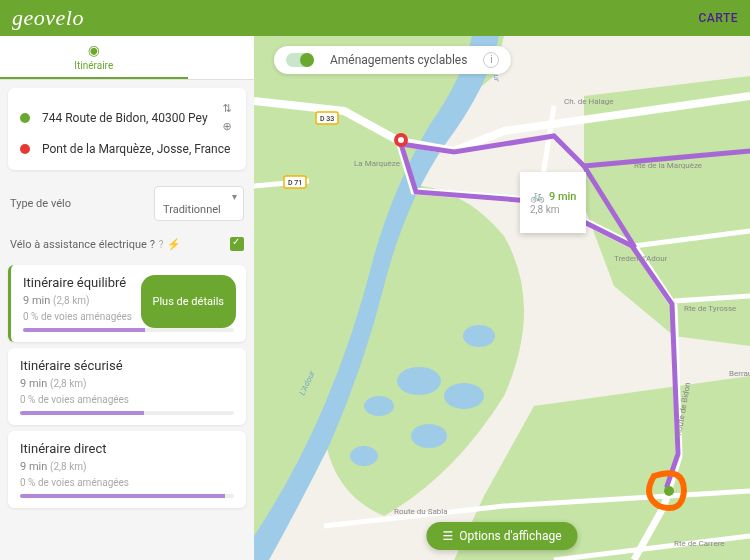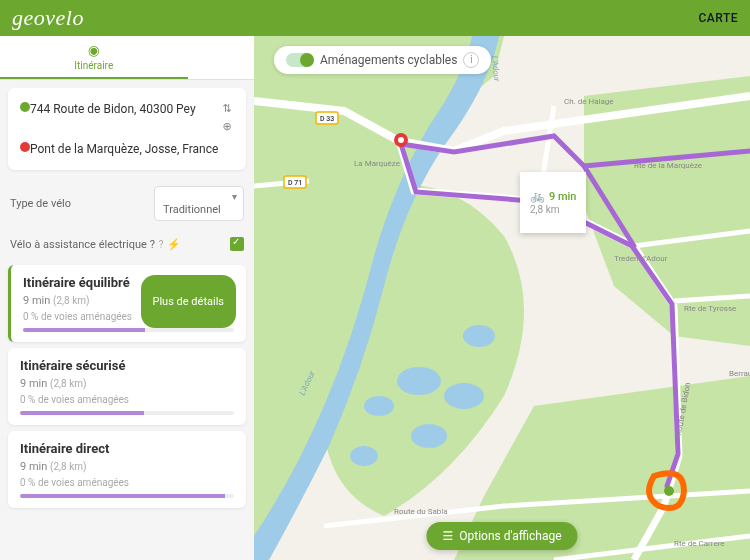--- a/index.html
+++ b/index.html
@@ -1,51 +1,51 @@
 <!DOCTYPE html>
 <html><head>
 <meta charset="utf-8">
 <style>
 *{box-sizing:border-box;margin:0;padding:0;font-family:-apple-system,BlinkMacSystemFont,"Segoe UI",Roboto,sans-serif}
 body{width:750px;height:560px;overflow:hidden;position:relative;background:#f5f5f5}
 .header{height:36px;background:#6ca82f;display:flex;align-items:center;padding:7px 12px;justify-content:space-between}
 .logo{font-family:"Brush Script MT",cursive;font-style:italic;color:#fff;font-size:22px;letter-spacing:0.5px}
-.header-right{color:#0f172a;font-size:12px;font-weight:500;letter-spacing:0.5px}
+.header-right{color:#4c1d95;font-size:12px;font-weight:500;letter-spacing:0.5px}
 .tabs{height:44px;background:#fff;display:flex;border-bottom:1px solid #e0e0e0}
 .tab{flex:1;display:flex;flex-direction:column;align-items:center;justify-content:center;gap:2px;cursor:pointer;color:#888}
 .tab.active{color:#6ca82f;border-bottom:2px solid #6ca82f}
 .tab-icon{font-size:14px}
 .tab-label{font-size:10px}
 .sidebar{position:absolute;left:0;top:80px;width:254px;height:480px;background:#f5f5f5;overflow:hidden;z-index:10}
 .card{background:#fff;margin:8px;border-radius:6px;padding:10px 12px;box-shadow:0 1px 3px rgba(0,0,0,0.08)}
-.waypoint{display:flex;align-items:flex-start;gap:0;padding:4px 0;font-size:12px;color:#333}
+.waypoint{display:flex;align-items:center;gap:12px;padding:4px 0;font-size:12px;color:#333}
 .wp-dot{width:10px;height:10px;border-radius:50%;flex-shrink:0}
 .wp-green{background:#6ca82f}
 .wp-red{background:#e53935}
 .wp-actions{display:flex;flex-direction:column;gap:4px;margin-left:auto}
 .wp-action{width:14px;height:14px;font-size:11px;color:#888;cursor:pointer;text-align:center}
 .opt-row{display:flex;align-items:center;padding:8px 10px;font-size:11px;color:#666}
 .select{margin-left:auto;border:1px solid #ddd;border-radius:4px;padding:16px 20px 4px 8px;font-size:11px;background:#fff;position:relative;min-width:90px}
 .select::after{content:"▾";position:absolute;right:6px;top:4px;color:#888;font-size:10px}
 .check{width:14px;height:14px;background:#6ca82f;border-radius:2px;margin-left:auto;position:relative}
 .check::after{content:"✓";color:#fff;font-size:10px;position:absolute;left:2px;top:-1px}
 .bolt{color:#3f51b5;margin-left:4px;font-size:11px}
 .help{color:#aaa;margin-left:4px;font-size:10px}
 .route-card{background:#fff;margin:6px 8px;border-radius:6px;padding:10px 12px;box-shadow:0 1px 3px rgba(0,0,0,0.08);position:relative}
 .route-card.active{border-left:3px solid #6ca82f}
-.route-title{font-size:13px;color:#333;font-weight:700;margin-bottom:4px}
+.route-title{font-size:13px;color:#333;font-weight:400;margin-bottom:4px}
 .route-meta{font-size:11px;color:#888;margin-bottom:4px}
 .route-meta .dist{color:#aaa;font-size:10px}
 .route-sub{font-size:10px;color:#aaa;margin-bottom:6px}
 .details-btn{position:absolute;right:10px;top:10px;background:#6ca82f;color:#fff;border:none;border-radius:14px;padding:20px 12px;font-size:11px;cursor:pointer}
 .progress{height:4px;background:#eee;border-radius:2px;overflow:hidden}
 .progress-fill{height:100%;background:#b388d9}
 .map{position:absolute;left:254px;top:36px;right:0;bottom:0;background:#f2efe9;overflow:hidden}
 .map svg{width:100%;height:100%}
-.toggle-pill{position:absolute;top:10px;left:20px;background:#fff;border-radius:20px;padding:6px 12px;display:flex;align-items:center;gap:6px;font-size:12px;color:#555;box-shadow:0 1px 4px rgba(0,0,0,0.15);z-index:5}
+.toggle-pill{position:absolute;top:10px;left:20px;background:#fff;border-radius:20px;padding:6px 12px;display:flex;align-items:center;gap:16px;font-size:12px;color:#555;box-shadow:0 1px 4px rgba(0,0,0,0.15);z-index:5}
 .switch{width:28px;height:14px;background:#c8e6c9;border-radius:7px;position:relative}
 .switch::after{content:"";position:absolute;width:14px;height:14px;border-radius:50%;background:#6ca82f;left:14px;top:0}
 .info-ic{width:16px;height:16px;border:1px solid #ccc;border-radius:50%;text-align:center;font-size:10px;line-height:14px;color:#999}
 .route-popup{position:absolute;background:#fff;border-radius:0;padding:17px 10px;box-shadow:0 2px 6px rgba(0,0,0,0.2);z-index:5;font-size:11px}
 .route-popup .time{color:#6ca82f;font-weight:500}
 .route-popup .dist{color:#999;font-size:10px}
 .bike-ic{display:inline-block;margin-right:4px;font-size:12px}
 .disp-opts{position:absolute;bottom:10px;left:50%;transform:translateX(-50%);background:#6ca82f;color:#fff;border:none;border-radius:18px;padding:7px 16px;font-size:12px;cursor:pointer;display:flex;align-items:center;gap:6px;box-shadow:0 2px 6px rgba(0,0,0,0.2);z-index:5}
 .road-badge{fill:#fff;stroke:#f4b400;stroke-width:1.5}
 .road-badge-text{fill:#333;font-size:7px;font-weight:500}

